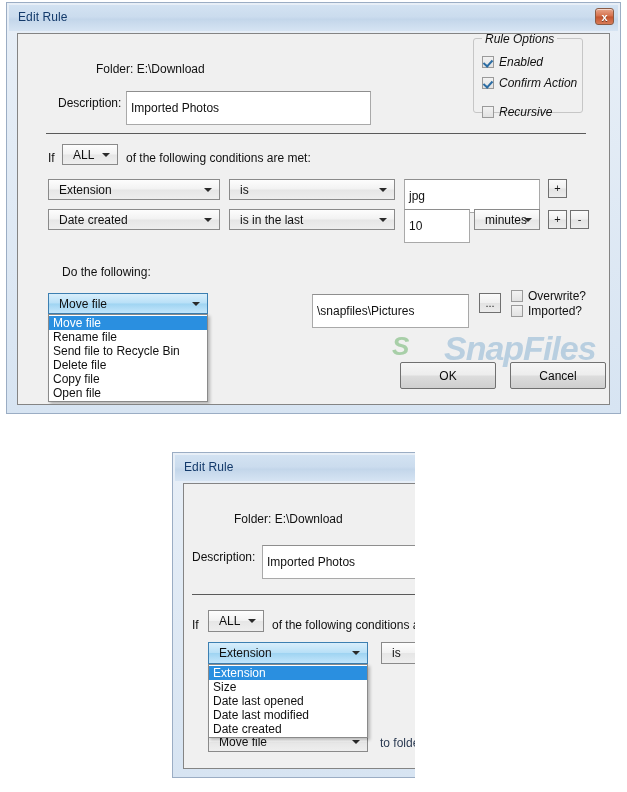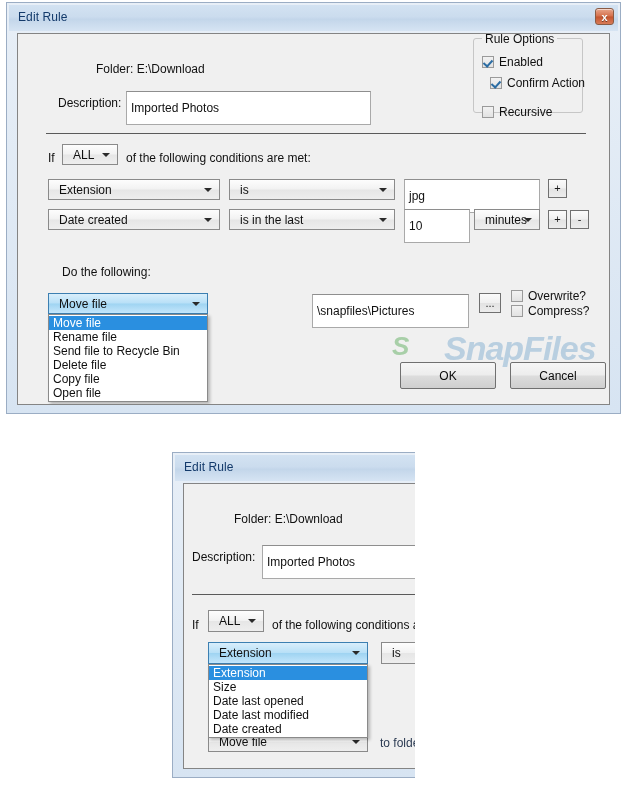--- a/index.html
+++ b/index.html
@@ -189,20 +189,21 @@
     justify-content: center;
     cursor: pointer;
   }
 
   
   .groupbox {
     position: absolute;
     border: 1px solid #c6c6c6;
     border-radius: 3px;
     box-sizing: border-box;
+    font-style: italic;
   }
   .groupbox > .gb-title {
     position: absolute;
     top: -7px;
     left: 8px;
     background: #f0f0f0;
     padding: 0 3px;
     font-size: 12px;
     color: #101010;
     white-space: nowrap;
@@ -298,21 +299,21 @@
         <div class="textbox" style="left:108px; top:57px; width:245px; height:19px;">Imported Photos</div>
 
         <div class="groupbox" style="left:455px; top:4px; width:110px; height:75px;">
           <div class="gb-title">Rule Options</div>
 
           <div class="cbrow" style="left:8px; top:16px;">
             <span class="cbox checked"></span>
             <span class="cbtext">Enabled</span>
           </div>
 
-          <div class="cbrow" style="left:16px; top:37px;">
+          <div class="cbrow" style="left:8px; top:37px;">
             <span class="cbox checked"></span>
             <span class="cbtext">Confirm Action</span>
           </div>
 
           <div class="cbrow" style="left:8px; top:66px;text-align:center;">
             <span class="cbox"></span>
             <span class="cbtext">Recursive</span>
           </div>
         </div>
 
@@ -370,21 +371,21 @@
 
         <div class="textbox" style="left:294px; top:260px; width:157px; height:20px;">\snapfiles\Pictures</div>
         <div class="sqbtn" style="left:461px; top:259px; width:22px; height:20px;">...</div>
 
         <div class="cbrow" style="left:493px; top:255px;">
           <span class="cbox"></span>
           <span class="cbtext">Overwrite?</span>
         </div>
         <div class="cbrow" style="left:493px; top:270px;">
           <span class="cbox"></span>
-          <span class="cbtext">Compress?</span>
+          <span class="cbtext">Imported?</span>
         </div>
 
         <div class="watermark" style="left:378px; top:295px;">
           <span class="wm-logo">S</span>
           <span class="wm-text" style="margin-left:48px;">SnapFiles</span>
         </div>
 
         <div class="pushbtn" style="left:382px; top:328px; width:96px; height:27px;">OK</div>
         <div class="pushbtn" style="left:492px; top:328px; width:96px; height:27px;">Cancel</div>
 

